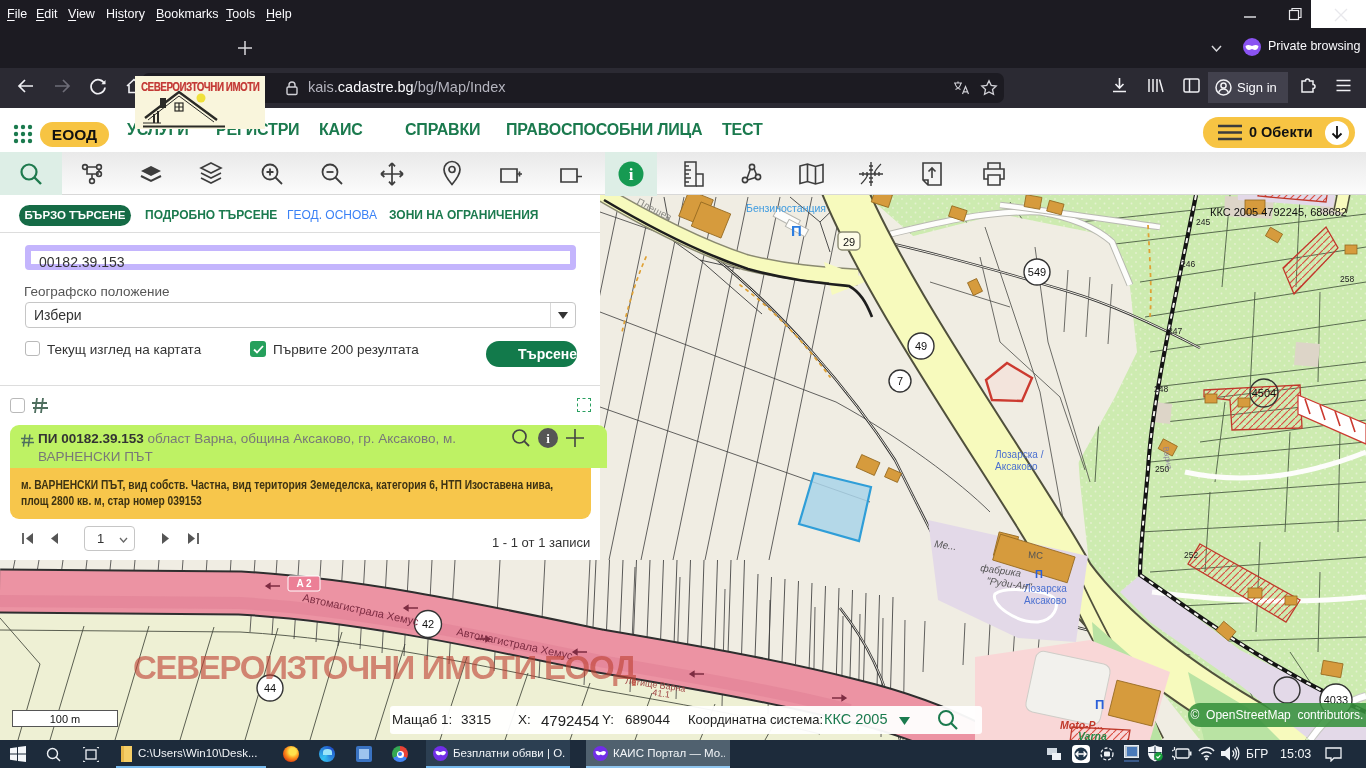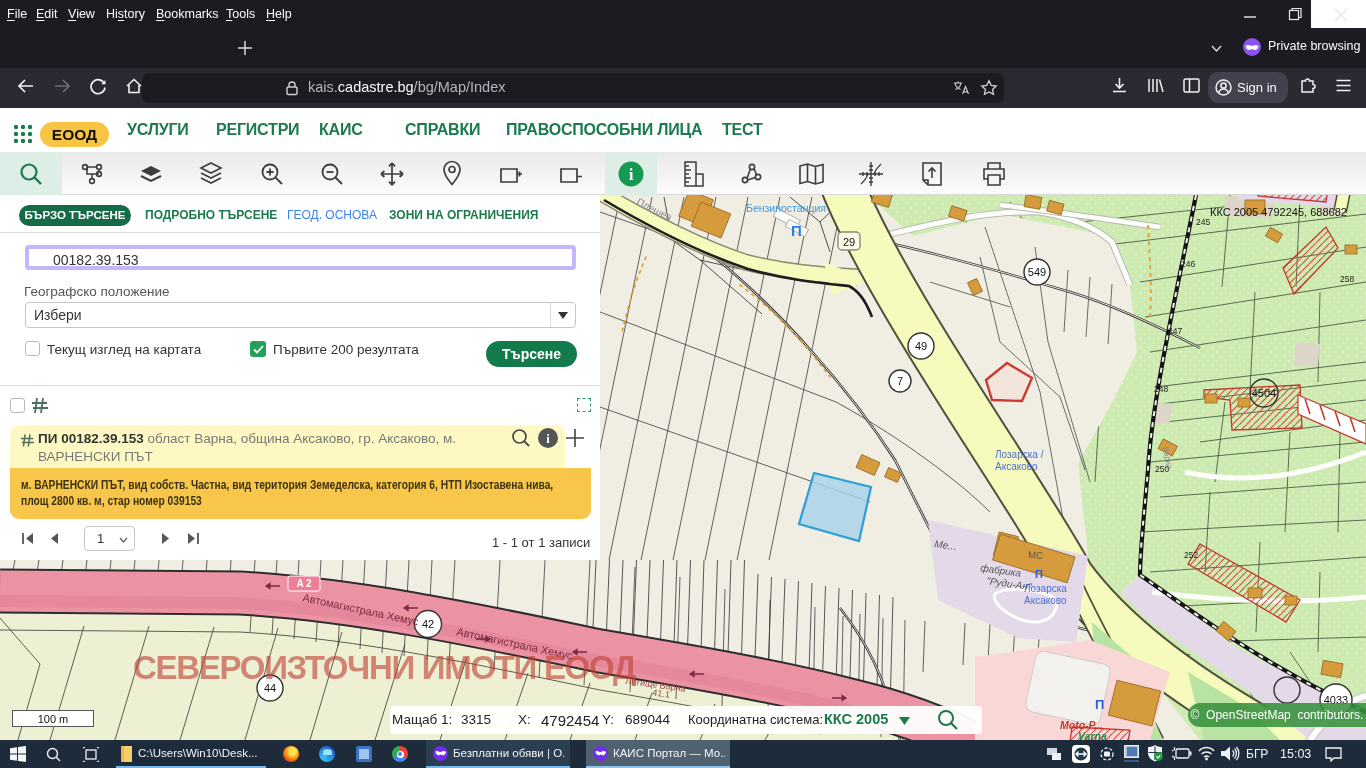--- a/index.html
+++ b/index.html
@@ -369,30 +369,30 @@
  <text x="1163" y="295" font-size="8" fill="#8a7f9a" transform="rotate(80 1163 295)">Варна</text>
 </g>
 <path d="M1352 0 L1340 60" fill="none" stroke="#50503c" stroke-width="14"></path>
 <path d="M1352 0 L1340 60" fill="none" stroke="#f7fabd" stroke-width="11"></path>
 </svg>
 </div>
 
 <div id="overlays">
  <div class="abs" style="left:133px;top:649px;font-size:33px;font-weight:bold;color:rgba(190,66,52,.62);white-space:nowrap;letter-spacing:-1.3px">СЕВЕРОИЗТОЧНИ ИМОТИ ЕООД</div>
  <div class="abs" style="left:1210px;top:206px;font-size:11px;color:#111">ККС 2005 4792245, 688682</div>
- <div class="abs" style="left:12px;top:710px;width:82px;height:17px;background:#fff;border:1px solid #555;font-size:11px;color:#111;text-align:center;line-height:16px">100 m</div>
+ <div class="abs" style="left:12px;top:710px;width:106px;height:17px;background:#fff;border:1px solid #555;font-size:11px;color:#111;text-align:center;line-height:16px">100 m</div>
  <div class="abs" style="left:390px;top:706px;width:592px;height:28px;background:rgba(255,255,255,.95);border-radius:3px"></div>
  <span class="abs" style="left:392px;top:712px;font-size:13.5px;color:#222">Мащаб 1:</span>
  <span class="abs" style="left:461px;top:712px;font-size:13.5px;color:#222">3315</span>
  <span class="abs" style="left:518px;top:712px;font-size:13.5px;color:#222">X:</span>
  <span class="abs" style="left:541px;top:712px;font-size:15px;color:#222">4792454</span>
  <span class="abs" style="left:602px;top:712px;font-size:13.5px;color:#222">Y:</span>
  <span class="abs" style="left:625px;top:712px;font-size:13.5px;color:#222">689044</span>
  <span class="abs" style="left:688px;top:712px;font-size:13px;color:#222">Координатна система:</span>
- <span class="abs" style="left:824px;top:711px;font-size:14.5px;font-weight:bold;color:#1b7a4e">ККС 2005</span>
+ <span class="abs" style="left:824px;top:711px;font-size:14.5px;font-weight:normal;color:#1b7a4e">ККС 2005</span>
  <svg class="abs" style="left:899px;top:717px" width="11" height="8" viewBox="0 0 11 8">
         <path d="M0 0 h11 l-5.5 8z" fill="#1b7a4e"></path>
       </svg>
  <svg class="abs" style="left:936px;top:708px" width="24" height="24" viewBox="0 0 24 24">
         <circle cx="10" cy="10" r="7" fill="none" stroke="#1b7a4e" stroke-width="2"></circle>
         <path d="M15 15 L21 21" stroke="#1b7a4e" stroke-width="2.2"></path>
       </svg>
  <div class="abs" style="left:1188px;top:703px;width:178px;height:24px;background:rgba(55,145,60,.88);border-radius:12px 0 0 12px;color:#fff;font-size:12px;line-height:24px;text-align:center">©&nbsp; OpenStreetMap&nbsp; contributors.</div>
 </div>
 
@@ -471,44 +471,44 @@
         <path d="M7 8 V2 h12 v6 M7 18 h-4 V8 h20 v10 h-4 M7 14 h12 v10 h-12z"></path>
       </svg>
 </div>
 
 <div id="panel">
  <div class="abs" style="left:19px;top:10px;width:112px;height:21px;background:#156b46;border-radius:11px;color:#fff;font-size:11.5px;font-weight:bold;text-align:center;line-height:21px">БЪРЗО ТЪРСЕНЕ</div>
  <span class="abs" style="left:145px;top:13px;font-size:12px;font-weight:bold;color:#1b7a4e">ПОДРОБНО ТЪРСЕНЕ</span>
  <span class="abs" style="left:287px;top:13px;font-size:12px;font-weight:normal;color:#3b82f6">ГЕОД. ОСНОВА</span>
  <span class="abs" style="left:389px;top:13px;font-size:12px;font-weight:bold;color:#1b7a4e">ЗОНИ НА ОГРАНИЧЕНИЯ</span>
  <div class="abs" style="left:0px;top:37px;width:600px;height:1px;background:#ddd"></div>
- <div class="abs" style="left:25px;top:50px;width:551px;height:25px;border:4px solid #c4b5fd;border-radius:4px;line-height:23px;padding-left:24px;font-size:14px">00182.39.153</div>
+ <div class="abs" style="left:25px;top:50px;width:551px;height:25px;border:6px solid #c4b5fd;border-radius:4px;line-height:23px;padding-left:8px;font-size:14px">00182.39.153</div>
  <span class="abs" style="left:24px;top:89px;color:#555;font-size:13.5px">Географско положение</span>
  <div class="abs" style="left:25px;top:107px;width:551px;height:26px;border:1px solid #c6c6c6;border-radius:4px;line-height:24px;padding-left:8px;font-size:14px">Избери
    <div class="abs" style="right:24px;top:0;width:1px;height:24px;background:#d9d9d9"></div>
    <svg class="abs" style="right:7px;top:9px" width="10" height="7" viewBox="0 0 10 7">
           <path d="M0 0 h10 l-5 7z" fill="#333"></path>
         </svg>
  </div>
  <div class="abs" style="left:25px;top:146px;width:15px;height:15px;border:1.5px solid #b9b9b9;border-radius:3px;background:#fff"></div>
  <span class="abs" style="left:47px;top:147px">Текущ изглед на картата</span>
  <div class="abs" style="left:250px;top:146px;width:16px;height:16px;background:#25a05c;border-radius:3px"></div>
  <svg class="abs" style="left:253px;top:150px" width="11" height="9" viewBox="0 0 11 9">
         <path d="M1 4.5 L4 7.5 L10 1" fill="none" stroke="#fff" stroke-width="1.8"></path>
       </svg>
  <span class="abs" style="left:273px;top:147px">Първите 200 резултата</span>
- <div class="abs" style="left:486px;top:146px;width:91px;height:26px;background:#127a4b;border-radius:13px;color:#fff;font-weight:bold;font-size:14px;text-align:center;line-height:26px">Търсене</div>
+ <div class="abs" style="left:486px;top:146px;width:91px;height:26px;background:#127a4b;border-radius:13px;color:#fff;font-weight:bold;font-size:14px;text-align:right;line-height:26px">Търсене</div>
  <div class="abs" style="left:0px;top:190px;width:600px;height:1px;background:#ddd"></div>
  <div class="abs" style="left:10px;top:203px;width:15px;height:15px;border:1.5px solid #b9b9b9;border-radius:3px;background:#fff"></div>
  <svg class="abs" style="left:32px;top:203px" width="16" height="15" viewBox="0 0 16 15" stroke="#4e6e5e" stroke-width="1.8">
         <path d="M5 0 L3 15 M11 0 L9 15 M0 5 H15 M1 10 H16"></path>
       </svg>
  <div class="abs" style="left:577px;top:203px;width:14px;height:14px;border:1.6px dashed #2aa061"></div>
 
- <div class="abs" style="left:10px;top:230px;width:555px;height:43px;background:#fef9c3;border-radius:9px 9px 0 0">
+ <div class="abs" style="left:10px;top:230px;width:597px;height:43px;background:#bef264;border-radius:9px 9px 0 0">
    <svg class="abs" style="left:11px;top:9px" width="13" height="13" viewBox="0 0 16 15" stroke="#4e6e5e" stroke-width="1.8">
           <path d="M5 0 L3 15 M11 0 L9 15 M0 5 H15 M1 10 H16"></path>
         </svg>
    <span class="abs" style="left:28px;top:6px;font-size:13.5px"><b>ПИ 00182.39.153</b> <span style="color:#787878">област Варна, община Аксаково, гр. Аксаково, м.</span></span>
    <span class="abs" style="left:28px;top:24px;font-size:13.5px;color:#787878">ВАРНЕНСКИ ПЪТ</span>
    <svg class="abs" style="left:500px;top:2px" width="22" height="22" viewBox="0 0 22 22">
           <circle cx="9.5" cy="9.5" r="6.5" fill="none" stroke="#444" stroke-width="1.7"></circle>
           <path d="M14.2 14.2 L19 19" stroke="#444" stroke-width="1.9"></path>
         </svg>
    <svg class="abs" style="left:527px;top:2px" width="22" height="22" viewBox="0 0 22 22">
@@ -560,20 +560,30 @@
           <circle cx="18" cy="18" r="2.2"></circle>
         </g>
       </svg>
  <div class="abs" style="left:40px;top:14px;width:69px;height:25px;background:#f7c443;border-radius:12.5px;text-align:center;line-height:25px;font-size:15.5px;font-weight:bold;color:#111">ЕООД</div>
  <span class="gmenu" style="left:127px">УСЛУГИ</span>
  <span class="gmenu" style="left:216px">РЕГИСТРИ</span>
  <span class="gmenu" style="left:319px">КАИС</span>
  <span class="gmenu" style="left:405px">СПРАВКИ</span>
  <span class="gmenu" style="left:506px">ПРАВОСПОСОБНИ ЛИЦА</span>
  <span class="gmenu" style="left:722px">ТЕСТ</span>
+ <div class="abs" style="left:1203px;top:9px;width:152px;height:31px;background:#f7c443;border-radius:15.5px">
+  <svg class="abs" style="left:14px;top:7px" width="26" height="17" viewBox="0 0 26 17">
+          <path d="M1 2 h24 M1 8.5 h24 M1 15 h24" stroke="#3c3c3c" stroke-width="2.6"></path>
+        </svg>
+  <span class="abs" style="left:46px;top:7px;font-size:14.5px;font-weight:bold;color:#111">0 Обекти</span>
+  <div class="abs" style="left:122px;top:3.5px;width:24px;height:24px;background:#fff;border-radius:50%"></div>
+  <svg class="abs" style="left:127px;top:8px" width="14" height="15" viewBox="0 0 14 15">
+          <path d="M7 1 V12 M2.5 8.5 L7 13 L11.5 8.5" fill="none" stroke="#111" stroke-width="1.8"></path>
+        </svg>
+ </div>
 </div>
 
 <div id="menubar">
 <span style="left:7px"><u>F</u>ile</span>
       <span style="left:36px"><u>E</u>dit</span>
       <span style="left:68px"><u>V</u>iew</span>
       <span style="left:106px">Hi<u>s</u>tory</span>
       <span style="left:156px"><u>B</u>ookmarks</span>
       <span style="left:226px"><u>T</u>ools</span>
       <span style="left:266px"><u>H</u>elp</span>
@@ -634,21 +644,21 @@
  <svg class="navic" style="left:1110px" width="19" height="19" viewBox="0 0 19 19">
         <path d="M9.5 2 v9 M5.5 8 l4 4 4-4 M3 15.5 h13" fill="none" stroke="#f0f0f4" stroke-width="1.6"></path>
       </svg>
  <svg class="navic" style="left:1146px" width="19" height="19" viewBox="0 0 19 19">
         <path d="M3 3 v13 M7 3 v13 M11 3 v13 M13.5 3.5 l3.5 12.5" fill="none" stroke="#f0f0f4" stroke-width="1.5"></path>
       </svg>
  <svg class="navic" style="left:1182px" width="19" height="19" viewBox="0 0 19 19">
         <rect x="2" y="3" width="15" height="13" rx="1.5" fill="none" stroke="#f0f0f4" stroke-width="1.5"></rect>
         <path d="M7.5 3 v13" stroke="#f0f0f4" stroke-width="1.5"></path>
       </svg>
- <div class="abs" style="left:1208px;top:4px;width:80px;height:31px;background:#42414d;border-radius:11px">
+ <div class="abs" style="left:1208px;top:4px;width:80px;height:31px;background:#42414d;border-radius:0">
    <svg class="abs" style="left:6px;top:6px" width="19" height="19" viewBox="0 0 19 19">
           <circle cx="9.5" cy="9.5" r="7.5" fill="none" stroke="#f0f0f4" stroke-width="1.5"></circle>
           <circle cx="9.5" cy="7.5" r="2.6" fill="none" stroke="#f0f0f4" stroke-width="1.5"></circle>
           <path d="M4.5 15 c1-3 3-4 5-4 s4 1 5 4" fill="none" stroke="#f0f0f4" stroke-width="1.5"></path>
         </svg>
    <span class="abs" style="left:29px;top:8px;color:#fbfbfe;font-size:13px">Sign in</span>
  </div>
  <svg class="navic" style="left:1299px" width="19" height="19" viewBox="0 0 19 19">
         <path d="M3 7 h3.5 a2 2 0 1 1 4 0 H14 v3.5 a2 2 0 1 1 0 4 V18 H3z" fill="none" stroke="#f0f0f4" stroke-width="1.5" transform="translate(0,-2)"></path>
       </svg>
@@ -747,12 +757,26 @@
           <path d="M15.5 1 a10 10 0 0 1 0 13"></path>
         </g>
       </svg>
  <span class="abs" style="left:1246px;top:7px;font-size:12px;color:#f2f5f8">БГР</span>
  <span class="abs" style="left:1280px;top:7px;font-size:12.5px;color:#f2f5f8">15:03</span>
  <svg class="abs" style="left:1325px;top:7px" width="17" height="15" viewBox="0 0 17 15">
         <path d="M1 1 h15 v10 h-7 l-3 3 v-3 H1z" fill="none" stroke="#eef2f6" stroke-width="1.3"></path>
       </svg>
 </div>
 
+<div id="logo" class="abs" style="left:135px;top:76px;width:130px;height:53px;background:#f9f5dc">
+ <div class="abs" style="left:6px;top:3px;font-size:10px;font-weight:bold;color:#c23a34;letter-spacing:-0.4px;transform:scale(0.97,1.3);transform-origin:top left;white-space:nowrap;text-shadow:0.5px 0.5px 0 #e8a09c">СЕВЕРОИЗТОЧНИ ИМОТИ</div>
+ <svg class="abs" style="left:0;top:14px" width="130" height="39" viewBox="0 0 130 39">
+  <circle cx="66" cy="8" r="4.5" fill="#f0e13a"></circle>
+  <path d="M10 28 L44 2 L82 30" fill="none" stroke="#2a2a26" stroke-width="2.4"></path>
+  <path d="M13 30 L44 6 L79 32" fill="none" stroke="#2a2a26" stroke-width="1"></path>
+  <rect x="25" y="8" width="6" height="10" fill="#2a2a26"></rect>
+  <rect x="40" y="13" width="8" height="8" fill="none" stroke="#2a2a26" stroke-width="1.2"></rect>
+  <path d="M44 13 v8 M40 17 h8" stroke="#2a2a26" stroke-width="1.2"></path>
+  <path d="M19 24 V33 M23 21 V33" stroke="#2a2a26" stroke-width="2"></path>
+  <path d="M8 33 h18" stroke="#2a2a26" stroke-width="1"></path>
+  <path d="M8 36.5 H90" stroke="#2a2a26" stroke-width="2.2"></path>
+ </svg>
+</div>
 </div>
 </body></html>

